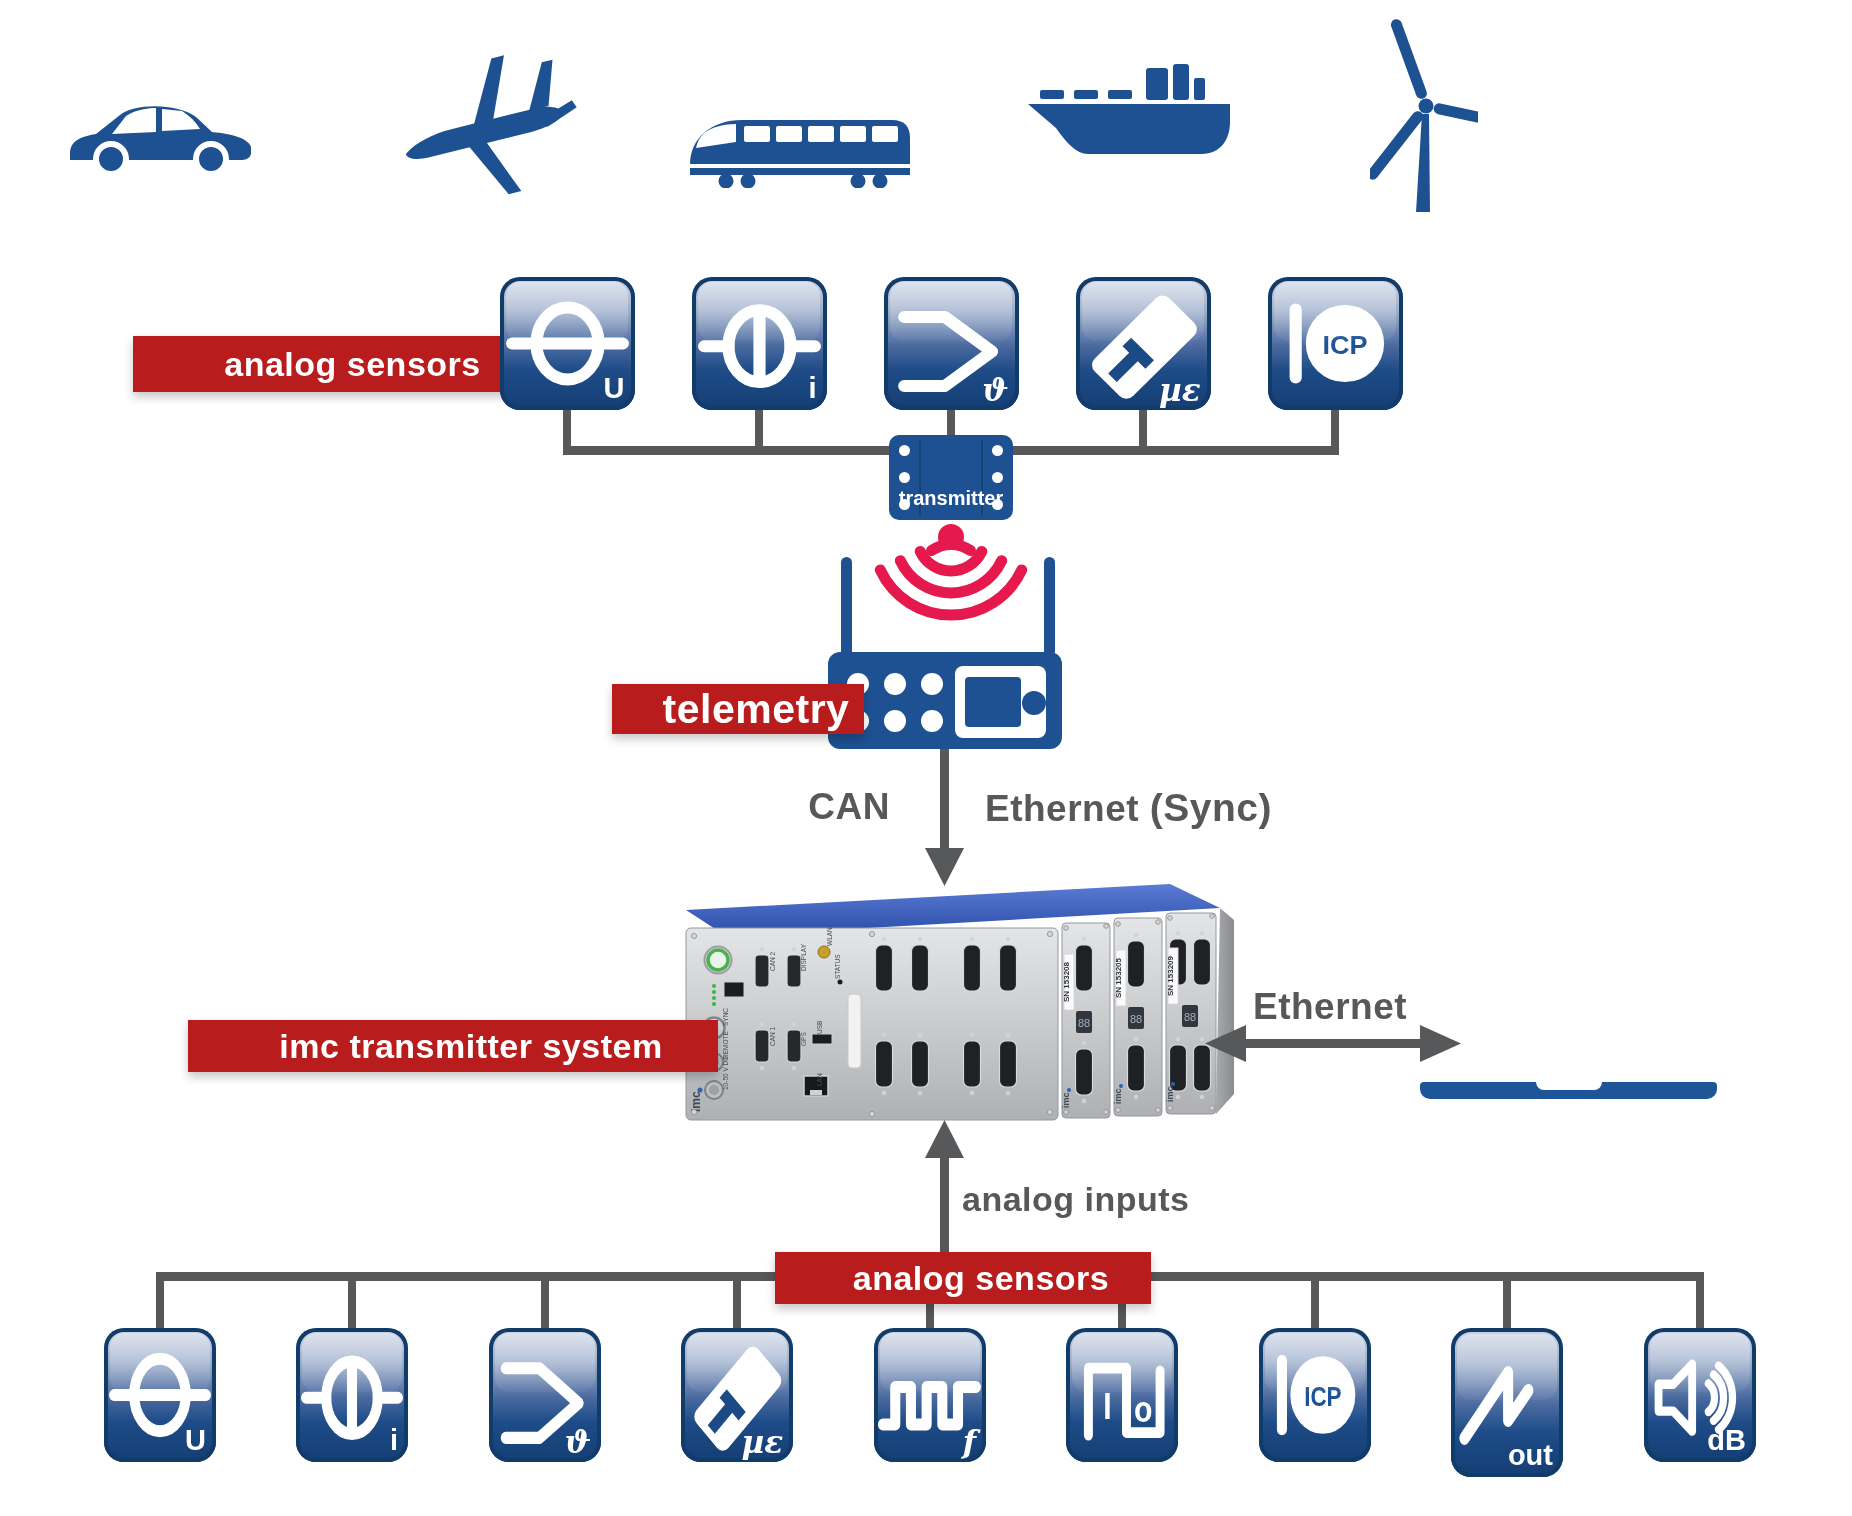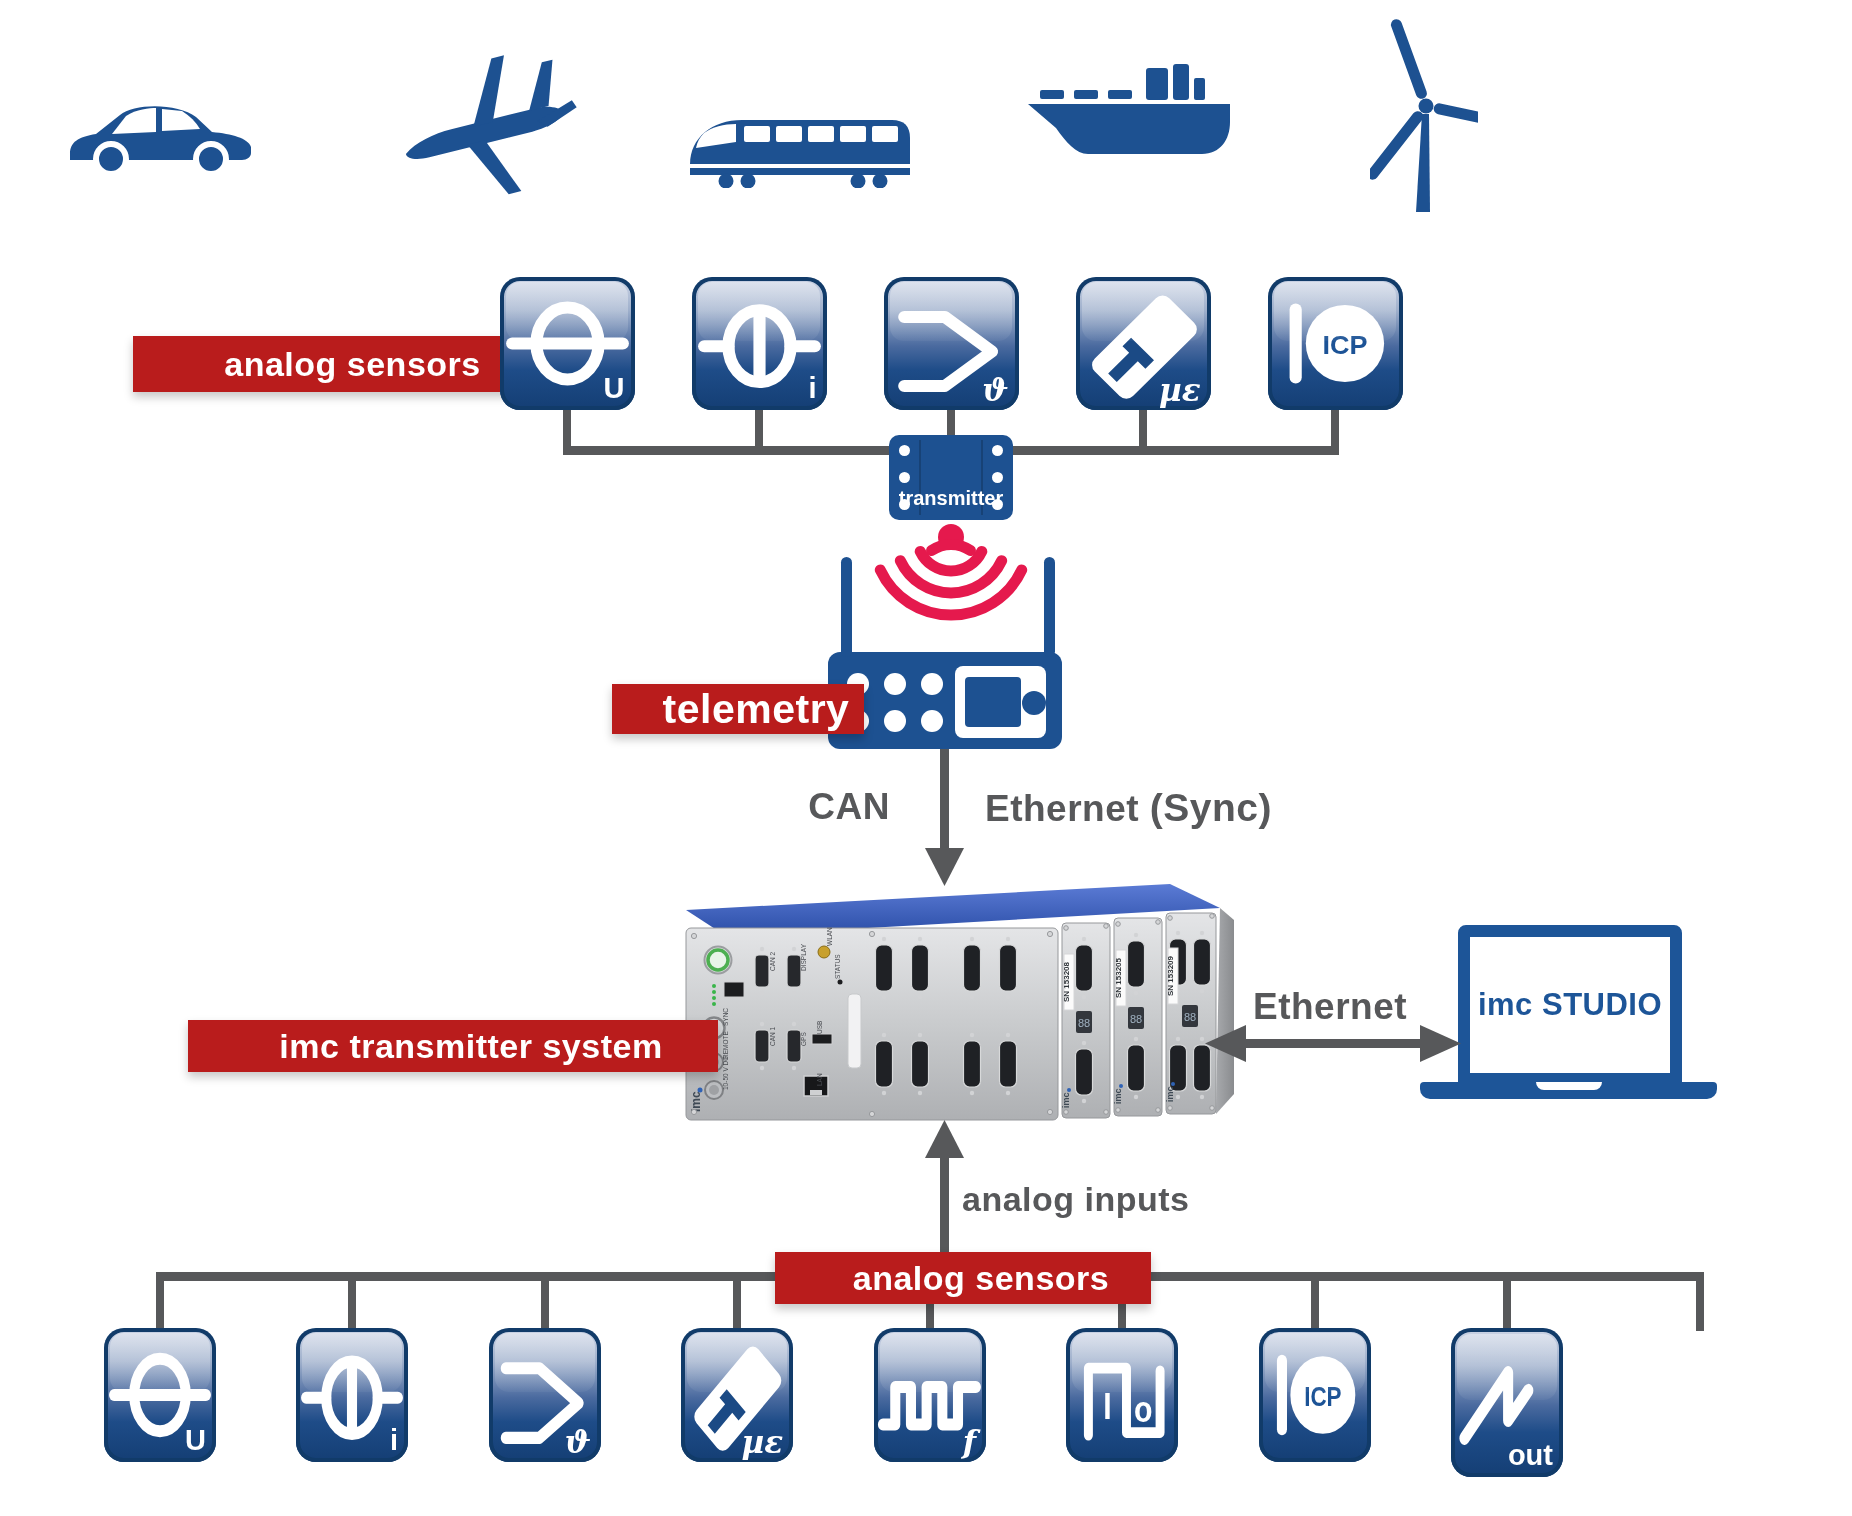--- a/index.html
+++ b/index.html
@@ -388,23 +388,20 @@
         <text x="56" y="183" transform="rotate(-90 56 183)" font-size="6.5" fill="#4a4d52">REMOTE</text>
         <text x="168" y="103" transform="rotate(-90 168 103)" font-size="6.5" fill="#4a4d52">STATUS</text>
         <text x="56" y="214" transform="rotate(-90 56 214)" font-size="6.5" fill="#4a4d52">10-50 V DC</text>
       </g>
   </svg>
 
   <div class="gray-box" style="left:188px;top:1020px;width:494px;height:52px;font-size:34px">imc transmitter system</div>
 
   <div class="gtext" style="left:1245px;top:986px;width:170px;text-align:center;font-size:37px">Ethernet</div>
 
-  <div id="laptop-screen">
-    <span>imc STUDIO</span>
-  </div>
   <div id="laptop-base"></div>
   <div id="laptop-notch"></div>
 
   <div class="gtext" style="left:962px;top:1180px;font-size:34px">analog inputs</div>
 
   <div class="gray-box" style="left:775px;top:1252px;width:340px;height:52px;font-size:34px">analog sensors</div>
 
 <div class="sensor-icon" style="left: 499.5px; top: 277px; width: 135px; height: 133px;">
       <svg class="glyph" viewBox="0 0 100 100" preserveAspectRatio="none">
         <line x1="9" y1="50" x2="91" y2="50" fill="none" stroke="#fff" stroke-linecap="round" stroke-linejoin="round" stroke-width="9"></line>
@@ -493,13 +490,22 @@
         <circle cx="57" cy="50" r="29" fill="#fff"></circle>
         <text x="57" y="58" text-anchor="middle" font-size="20" font-weight="bold" fill="#1c5396">ICP</text>
       </svg>
     </div>
     <div class="sensor-icon" style="left: 1451px; top: 1328px; width: 112px; height: 149px;">
       <svg class="glyph" viewBox="0 0 100 100" preserveAspectRatio="none">
         <path d="M12,74 L51,30 V62 L69,42" fill="none" stroke="#fff" stroke-linecap="round" stroke-linejoin="round" stroke-width="9"></path>
       </svg>
       <span class="sym">out</span>
     </div>
+    <div class="sensor-icon" style="left: 1644px; top: 1328px; width: 112px; height: 134px;">
+      <svg class="glyph" viewBox="0 0 100 100" preserveAspectRatio="none">
+        <path d="M13,42 h13 l17,-15 v50 l-17,-15 h-13 z" fill="none" stroke="#fff" stroke-linecap="round" stroke-linejoin="round" stroke-width="7"></path>
+        <path d="M 57.5,41.4 A 13,13 0 0 1 57.5,62.6" fill="none" stroke="#fff" stroke-linecap="round" stroke-linejoin="round" stroke-width="6.5"></path>
+        <path d="M 62.1,34.8 A 21,21 0 0 1 62.1,69.2" fill="none" stroke="#fff" stroke-linecap="round" stroke-linejoin="round" stroke-width="6.5"></path>
+        <path d="M 66.6,28.2 A 29,29 0 0 1 66.6,75.8" fill="none" stroke="#fff" stroke-linecap="round" stroke-linejoin="round" stroke-width="6.5"></path>
+      </svg>
+      <span class="sym">dB</span>
+    </div>
   </div>
 
 </body></html>

